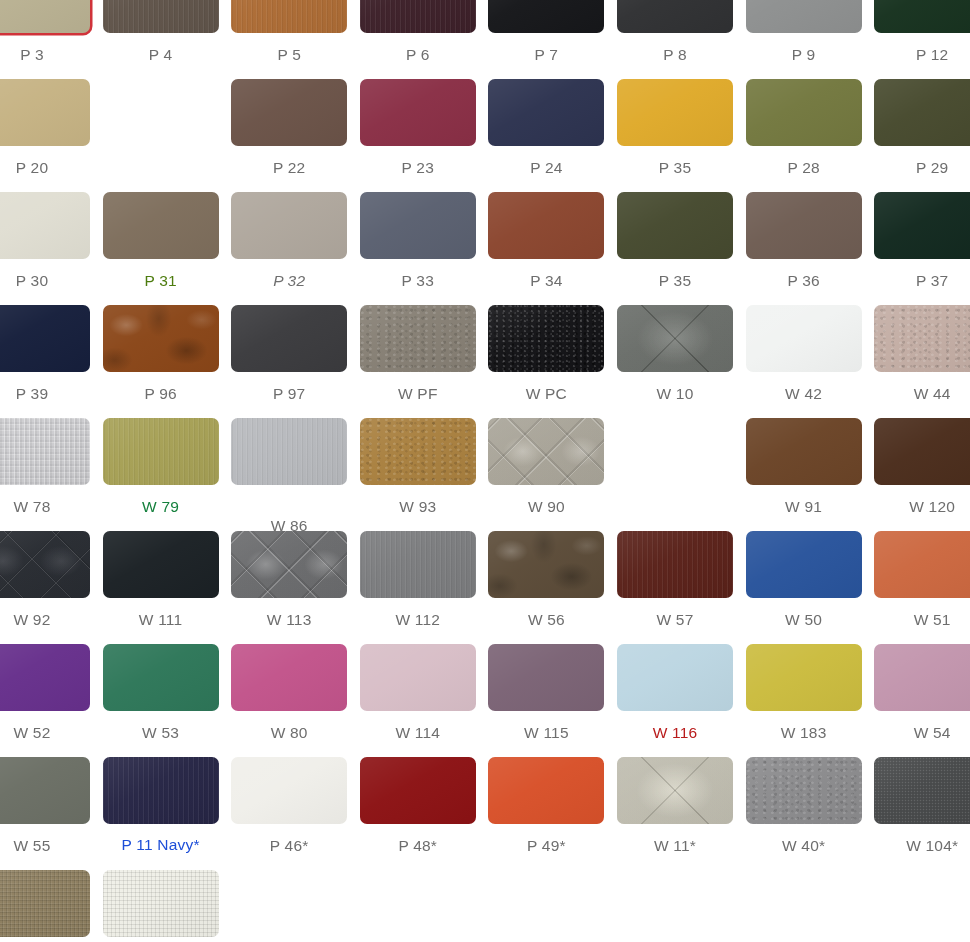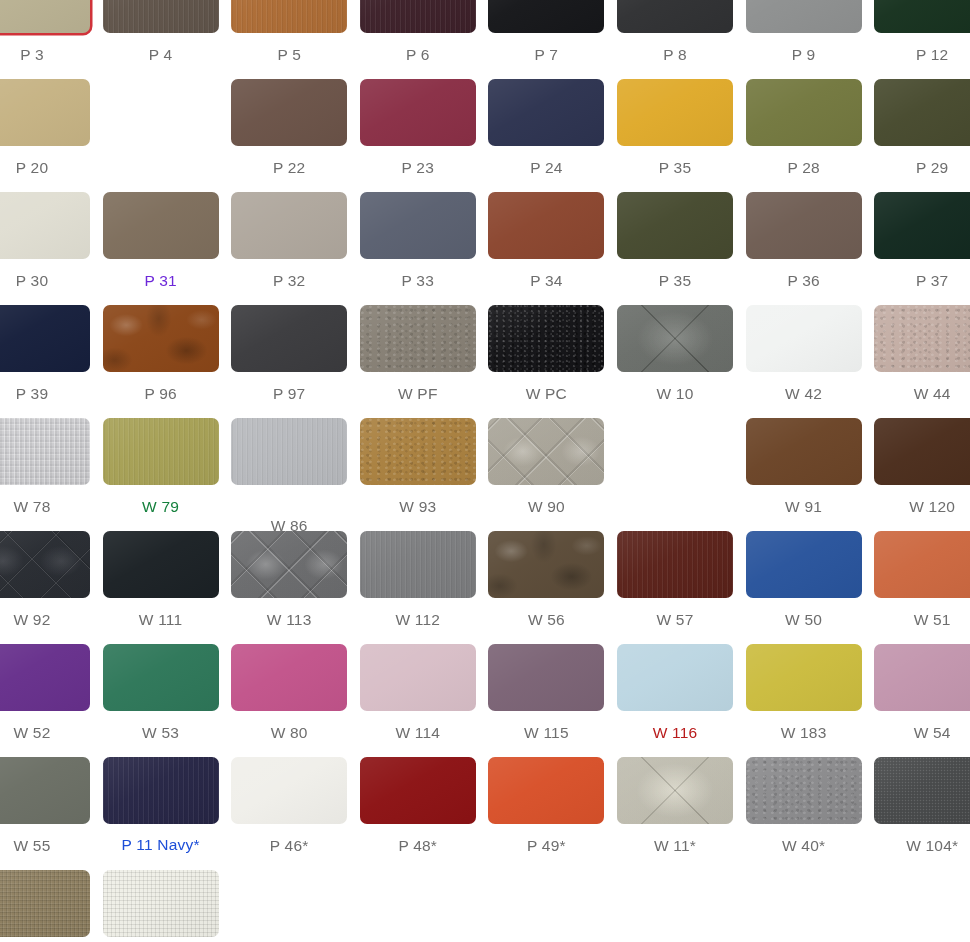--- a/index.html
+++ b/index.html
@@ -265,23 +265,23 @@
     <div class="swatch-cell" style="left: -26px; top: 192px;">
       <div class="swatch-chip" title="P 30" style="background-color: rgb(224, 222, 210); --sel: #d0333a; width: 116px; height: 67px;">
         <div class="swatch-texture"></div>
       </div>
       <div class="swatch-label" style="color: rgb(110, 110, 110);">P 30</div>
     </div>
     <div class="swatch-cell" style="left: 102.6px; top: 192px;">
       <div class="swatch-chip" title="P 31" style="background-color: rgb(126, 110, 92); --sel: #d0333a; width: 116px; height: 67px;">
         <div class="swatch-texture"></div>
       </div>
-      <div class="swatch-label" style="color: #6d28d9;">P 31</div>
-    </div>
-    <div class="swatch-cell" style="left: 231.2px; top: 192px;">
+      <div class="swatch-label" style="color: #4d7c0f;">P 31</div>
+    </div>
+    <div class="swatch-cell" style="left: 231.2px; top: 192px; font-style: italic;">
       <div class="swatch-chip" title="P 32" style="background-color: rgb(175, 167, 157); --sel: #d0333a; width: 116px; height: 67px;">
         <div class="swatch-texture"></div>
       </div>
       <div class="swatch-label" style="color: rgb(110, 110, 110);">P 32</div>
     </div>
     <div class="swatch-cell" style="left: 359.8px; top: 192px;">
       <div class="swatch-chip" title="P 33" style="background-color: rgb(90, 96, 112); --sel: #d0333a; width: 116px; height: 67px;">
         <div class="swatch-texture"></div>
       </div>
       <div class="swatch-label" style="color: rgb(110, 110, 110);">P 33</div>

